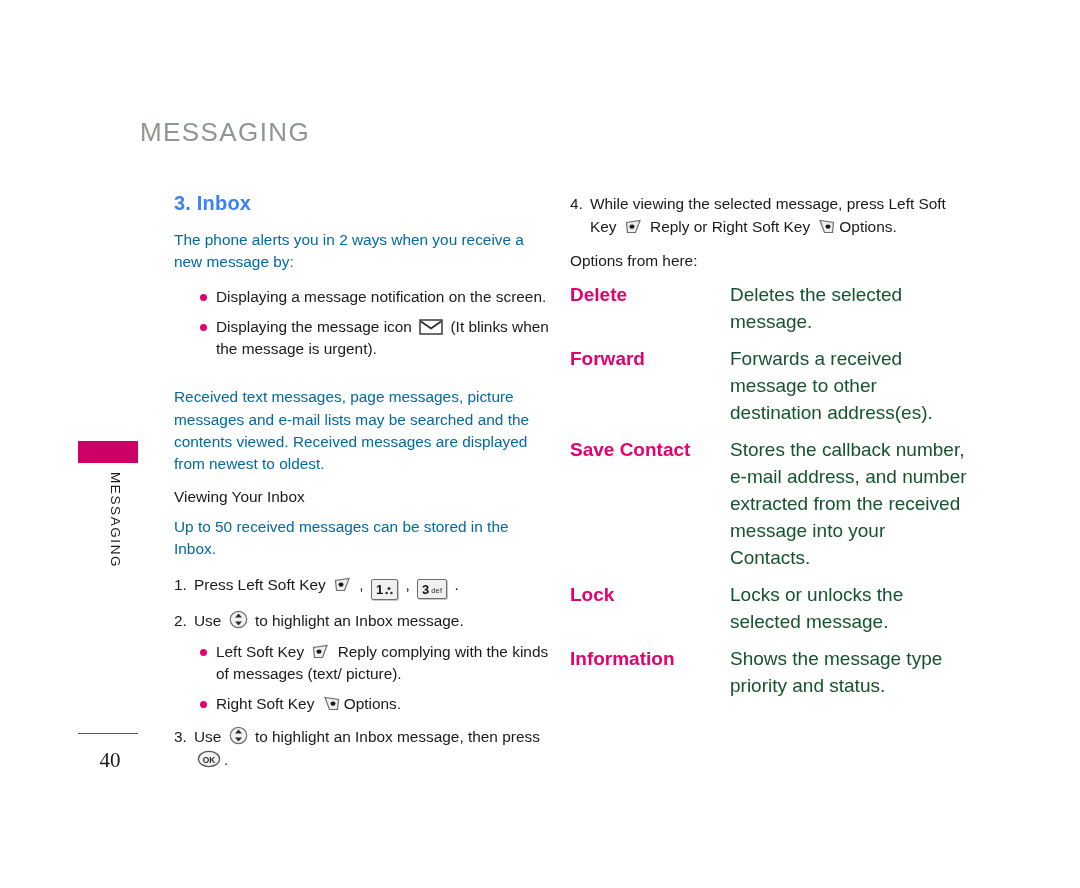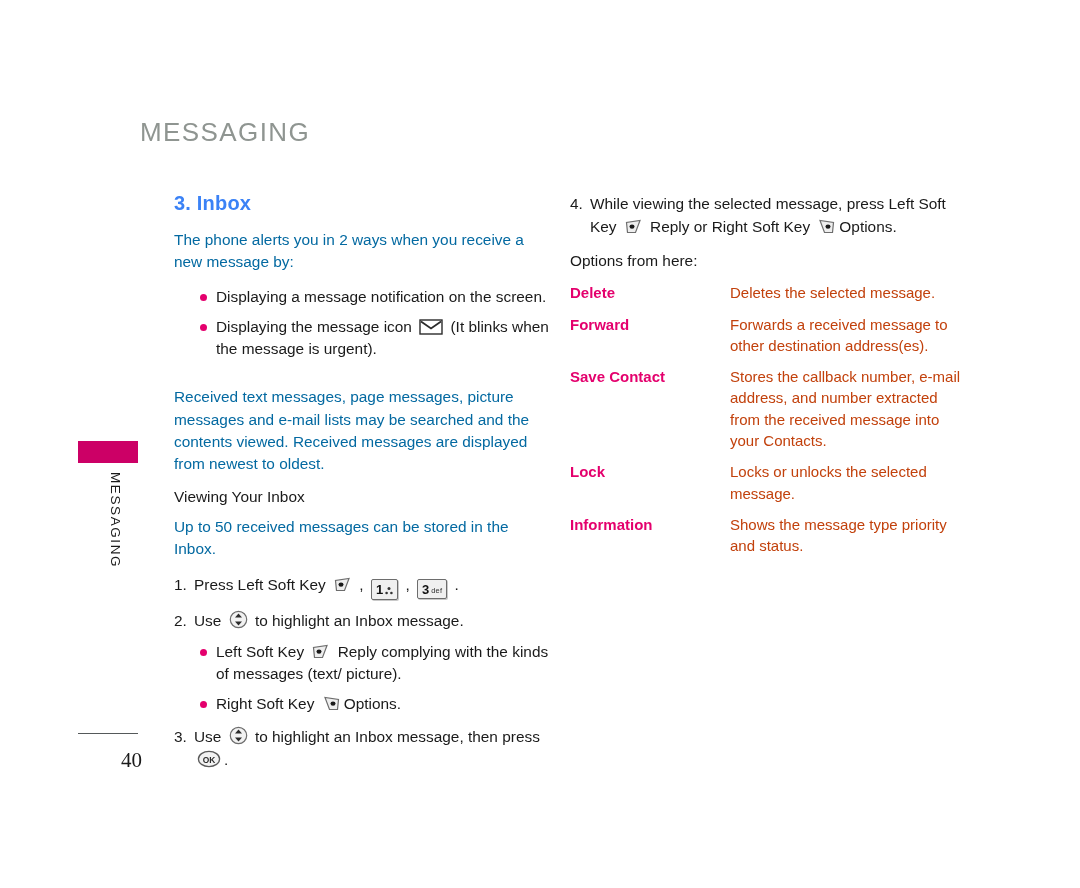--- a/index.html
+++ b/index.html
@@ -50,21 +50,21 @@
     top: 733px;
     width: 60px;
     height: 0;
     border-top: 1.5px solid #55595a;
   }
   #page-number {
     position: absolute;
     left: 78px;
     top: 748px;
     width: 64px;
-    text-align: right;
+    text-align: center;
     font-size: 21px;
     color: #1a1a1a;
     font-family: "Liberation Serif", serif;
   }
 
   
   #chapter-title {
     position: absolute;
     left: 140px;
     top: 117px;
@@ -194,31 +194,31 @@
 
   
   table.options {
     border-collapse: collapse;
     width: 100%;
     margin-top: 4px;
   }
   table.options td {
     vertical-align: top;
     padding: 0 0 10px 0;
-    font-size: 15px;
+    font-size: 19px;
     line-height: 1.42;
   }
   td.opt-name {
     width: 160px;
     color: #e4006d;
     font-weight: 700;
     padding-right: 8px;
     white-space: nowrap;
   }
-  td.opt-desc { color: #c2410c; }
+  td.opt-desc { color: #14532d; }
 </style>
 </head>
 <body>
 
 <div id="page">
 
   <div id="side-tab"></div>
   <div id="side-label">MESSAGING</div>
   <div id="page-rule"></div>
   <div id="page-number">40</div>

